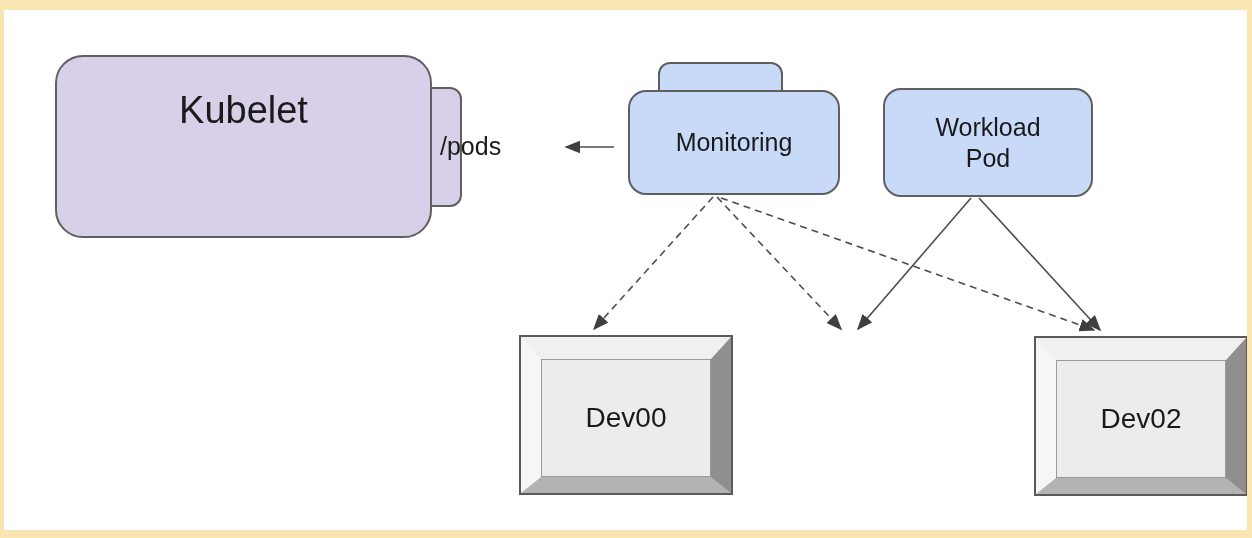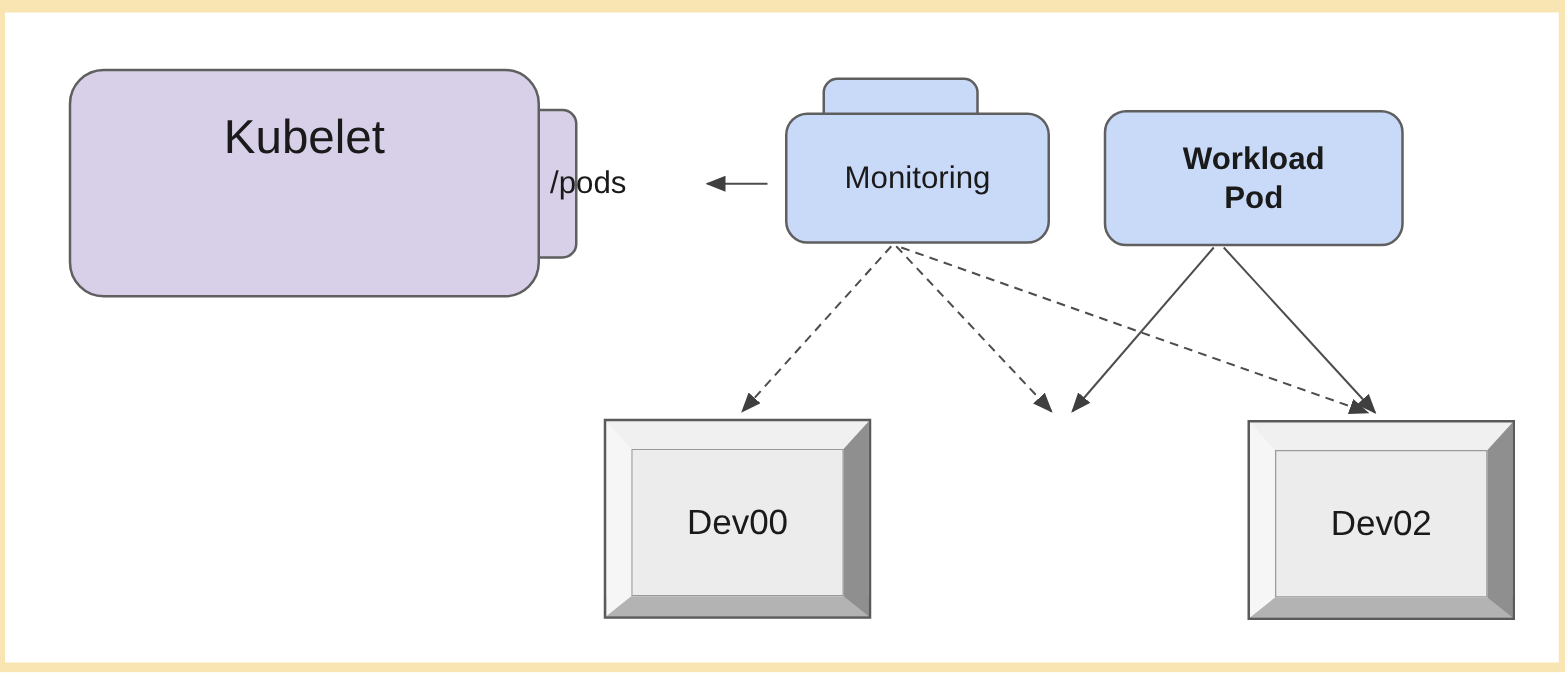--- a/index.html
+++ b/index.html
@@ -30,32 +30,32 @@
   .bluebox {
     background:#c9daf8; border:2px solid #5f5f5f; border-radius:18px;
     display:flex; flex-direction:column; justify-content:center; align-items:center;
     text-align:center; font-size:25px; line-height:31px; z-index:3;margin-left:13px;
   }
   .monitoring { left:615px; top:90px; width:212px; height:105px; }
   .metrics-tab {
     left:658px; top:62px; width:125px; height:52px;
     background:#c9daf8; border:2px solid #5f5f5f; border-radius:12px; z-index:2;
   }
-  .workload { left:870px; top:88px; width:240px; height:109px;font-weight:bold; }
+  .workload { left:870px; top:88px; width:210px; height:109px; }
   .endpoint-label { position:absolute; font-size:25px; z-index:4; }
   .metrics-label { left:664px; top:32px; width:115px; text-align:center; }
   .pods-label { left:440px; top:132px; width:72px; }
   .device {
     position:absolute; box-sizing:border-box; width:210px; height:156px;
     border-style:solid; border-width:22px 20px 16px 20px;
     border-color:#f0f0f0 #8f8f8f #b3b3b3 #f6f6f6;
     outline:2px solid #5a5a5a; background:#ececec;
     box-shadow: inset 0 0 0 1px #9a9a9a;
     display:flex; align-items:center; justify-content:center;
-    font-size:28px; z-index:3;
+    font-size:28px; z-index:3;margin-left:36px;
   }
   .dev00 { left:485px; top:337px; }
   .dev01 { left:742px; top:337px; }
   .dev02 { left:1000px; top:338px; }
   svg.connectors { position:absolute; left:0; top:0; z-index:1; }
   .edge { stroke:#4d4d4d; stroke-width:1.6; fill:none; }
   .edge.dashed { stroke-dasharray:7 5; }
 </style>
 </head>
 <body>

